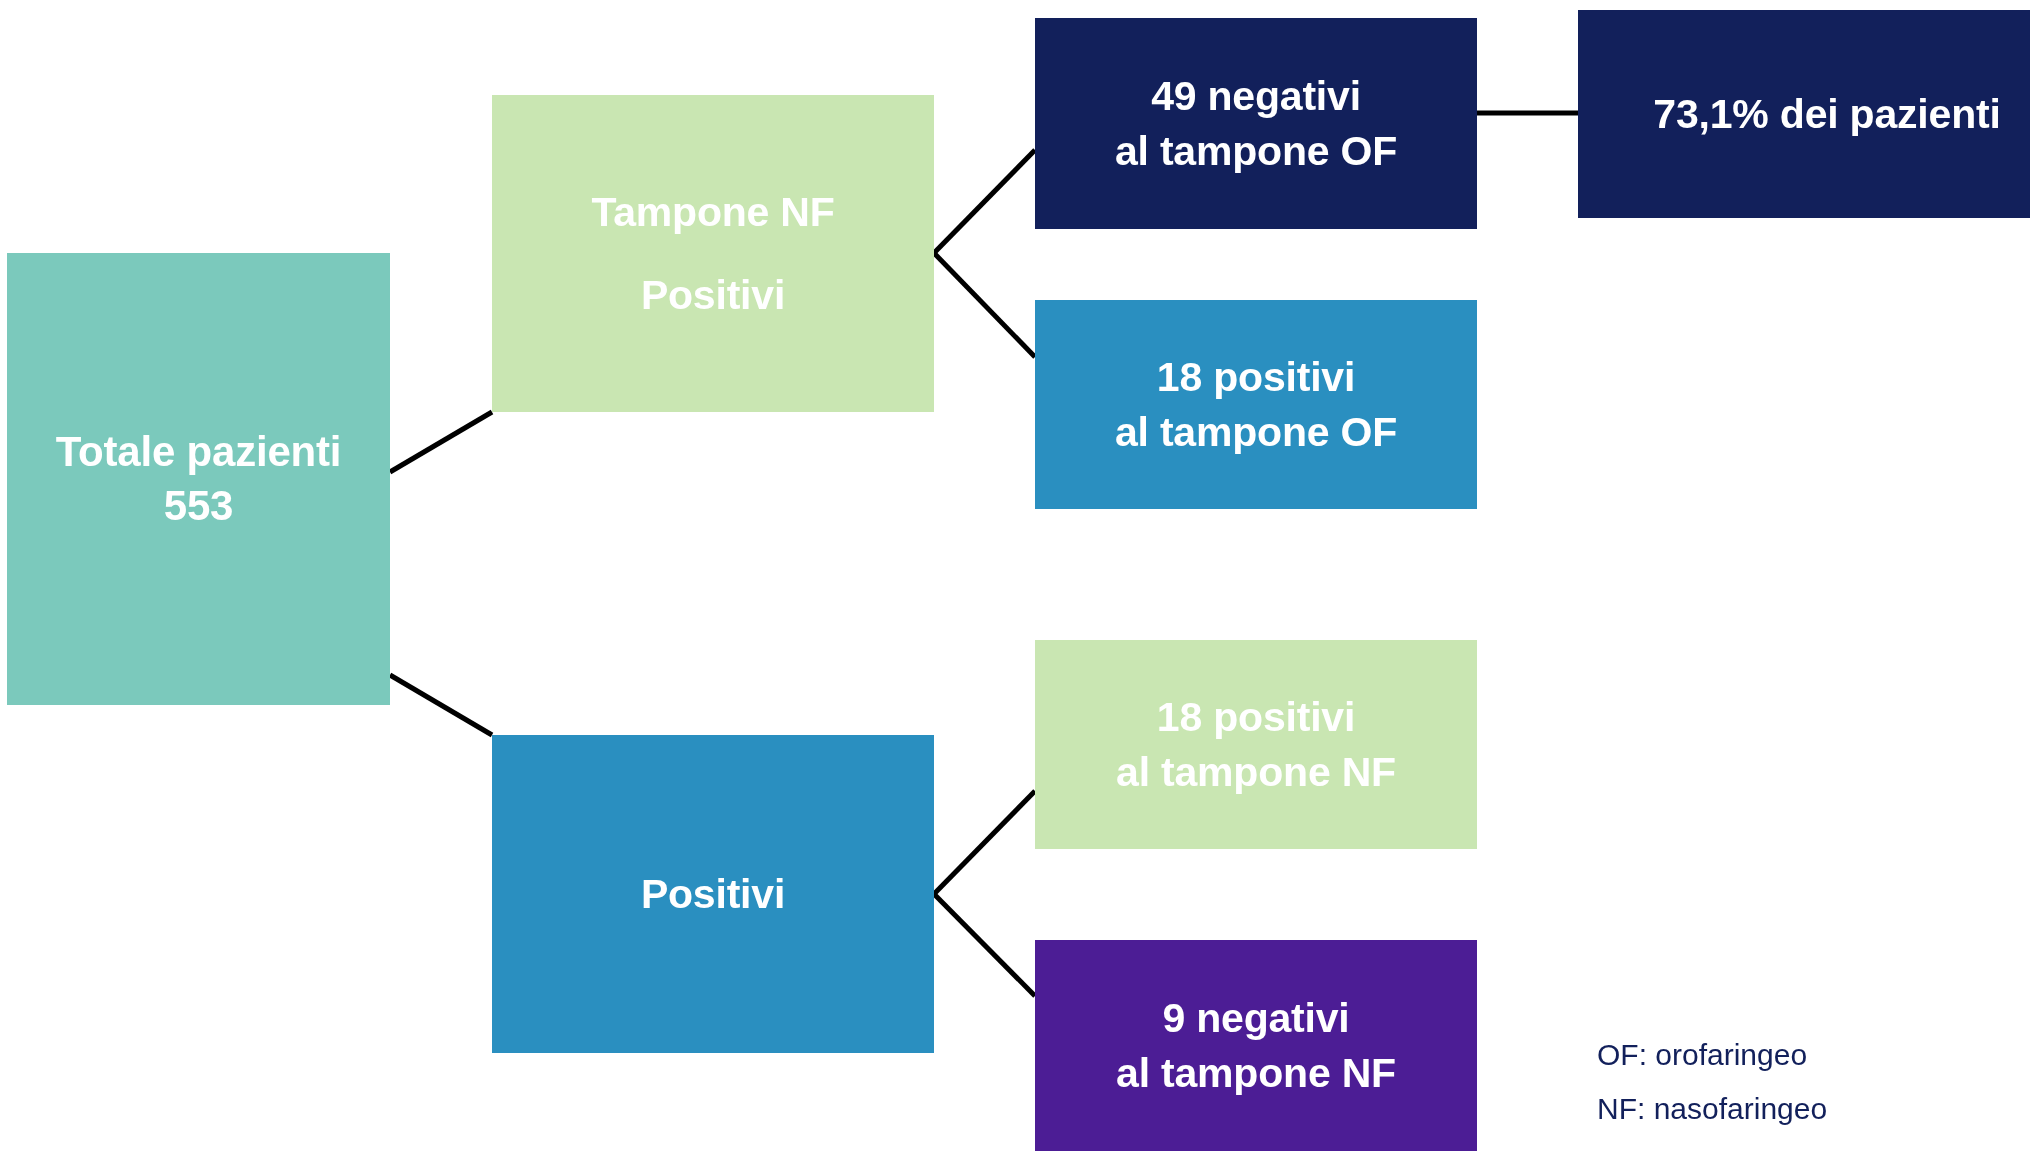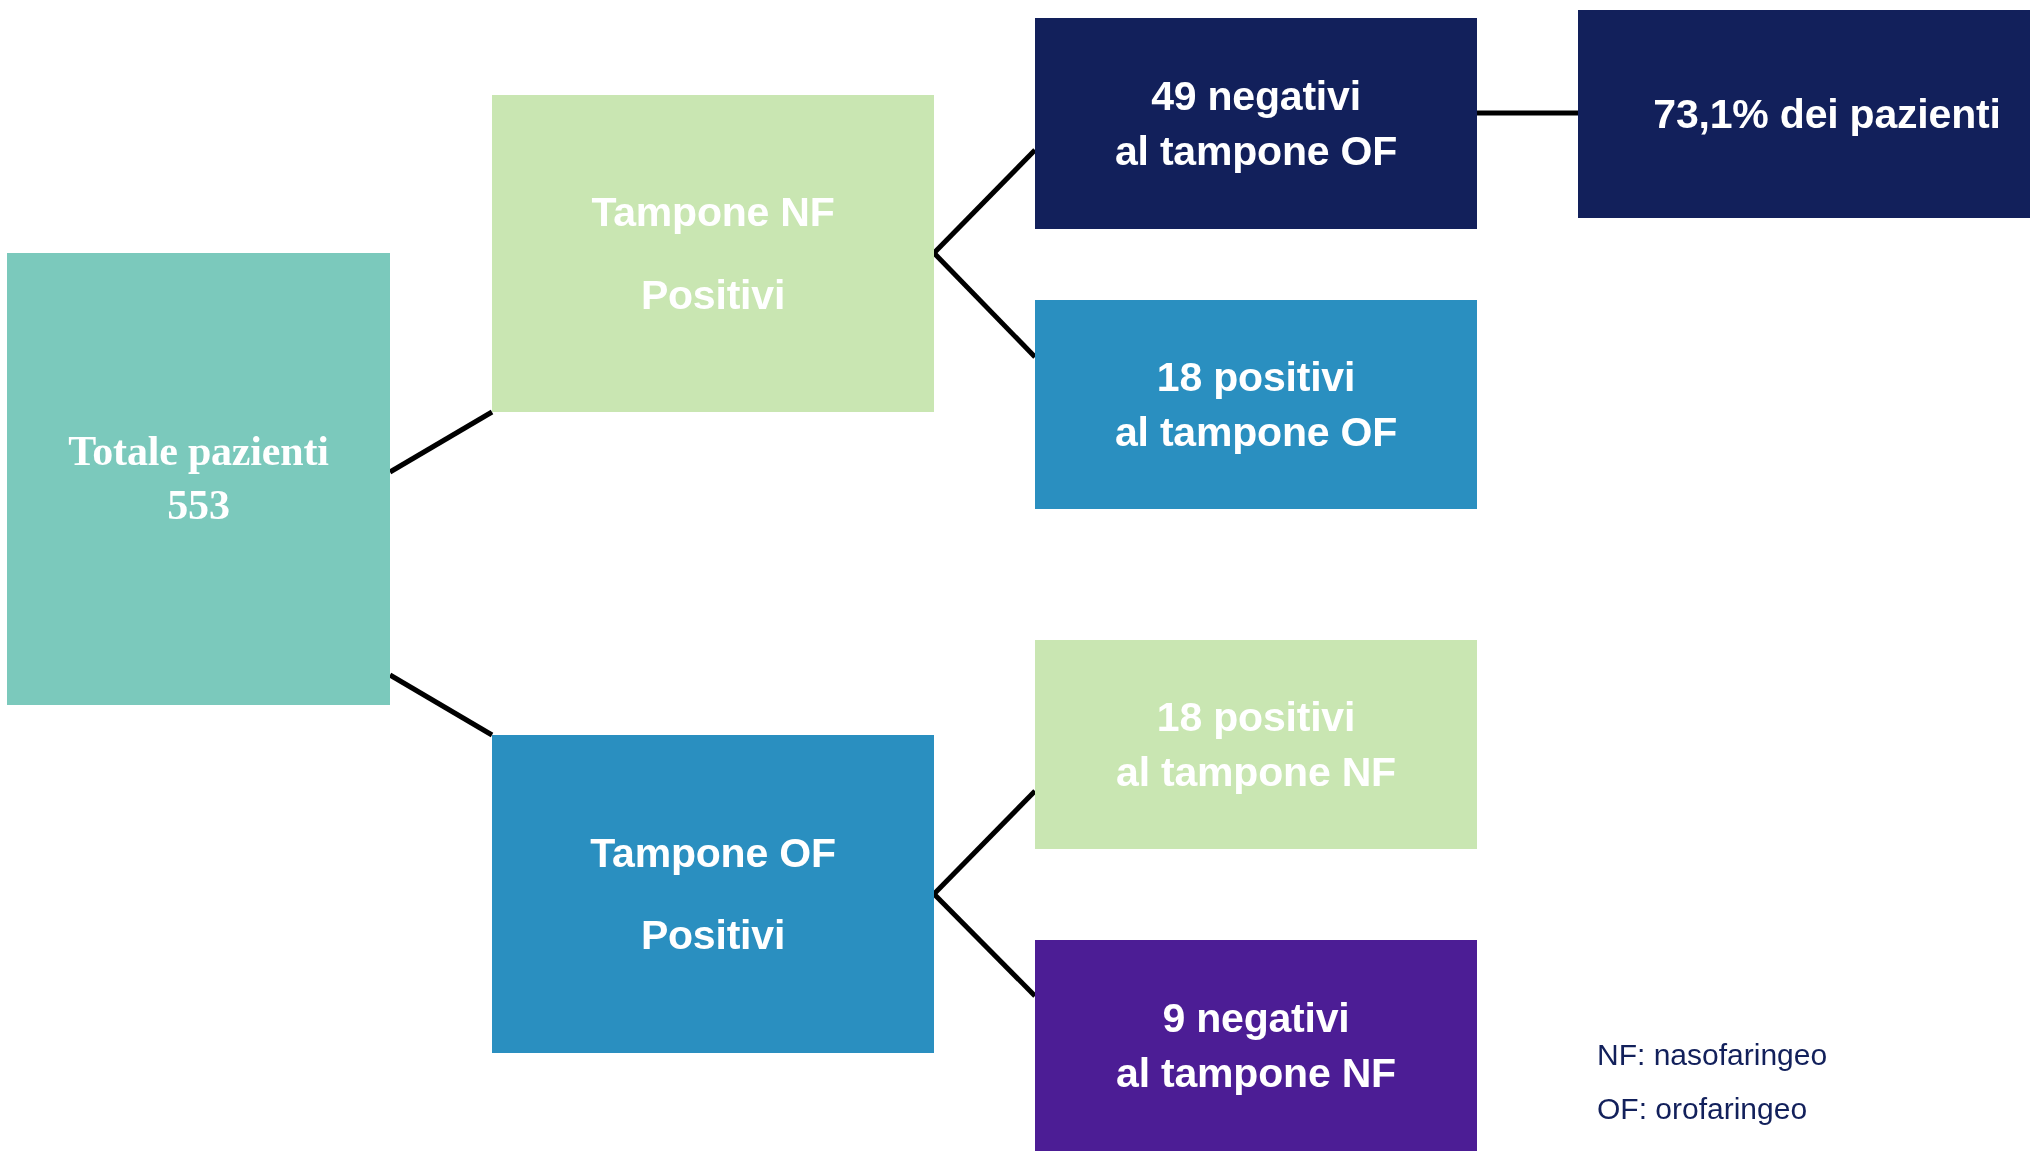--- a/index.html
+++ b/index.html
@@ -44,21 +44,21 @@
     display: block;
     white-space: nowrap;
   }
 
   
   #node-total {
     left: 7px;  top: 253px;  width: 383px;  height: 452px;
     background: #7BC9BC;
     font-size: 42px;
   }
-  #node-total .line { margin: 2px 0; font-family: Liberation Serif, serif; }
+  #node-total .line { margin: 2px 0; }
 
   #node-nf-positivi {
     left: 492px; top: 95px;  width: 442px; height: 317px;
     background: #C9E6B2;
     font-size: 41px;
     text-align: right;
   }
   #node-nf-positivi .line { margin: 17px 0; }
 
   #node-nf-neg-of {
@@ -157,32 +157,31 @@
   <div class="node" id="node-pct">
     <span class="line">73,1% dei pazienti</span>
   </div>
 
   <div class="node" id="node-nf-pos-of">
     <span class="line">18 positivi</span>
     <span class="line">al tampone OF</span>
   </div>
 
   <div class="node" id="node-of-positivi">
-    <span class="line">Tampone OF</span>
     <span class="line">Positivi</span>
   </div>
 
   <div class="node" id="node-of-pos-nf">
     <span class="line">18 positivi</span>
     <span class="line">al tampone NF</span>
   </div>
 
   <div class="node" id="node-of-neg-nf">
     <span class="line">9 negativi</span>
     <span class="line">al tampone NF</span>
   </div>
 
   <div id="legend">
+    <div class="legend-row">OF: orofaringeo</div>
     <div class="legend-row">NF: nasofaringeo</div>
-    <div class="legend-row">OF: orofaringeo</div>
   </div>
 
 </div>
 
 </body></html>

